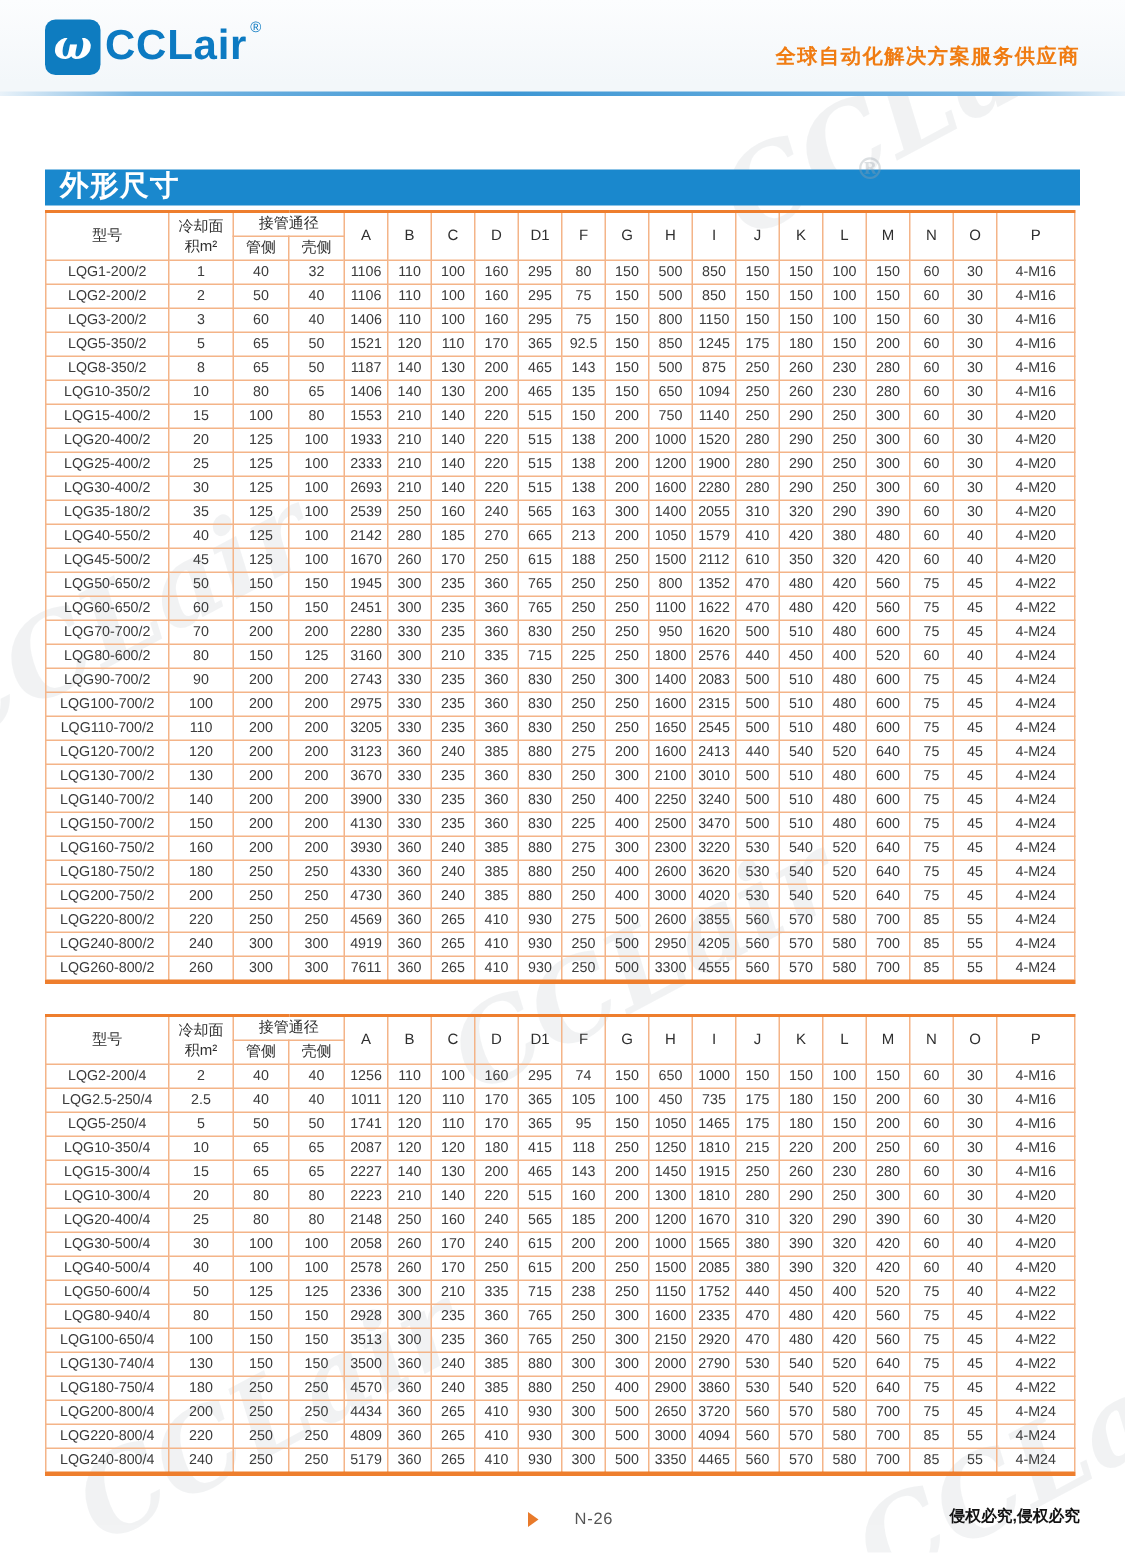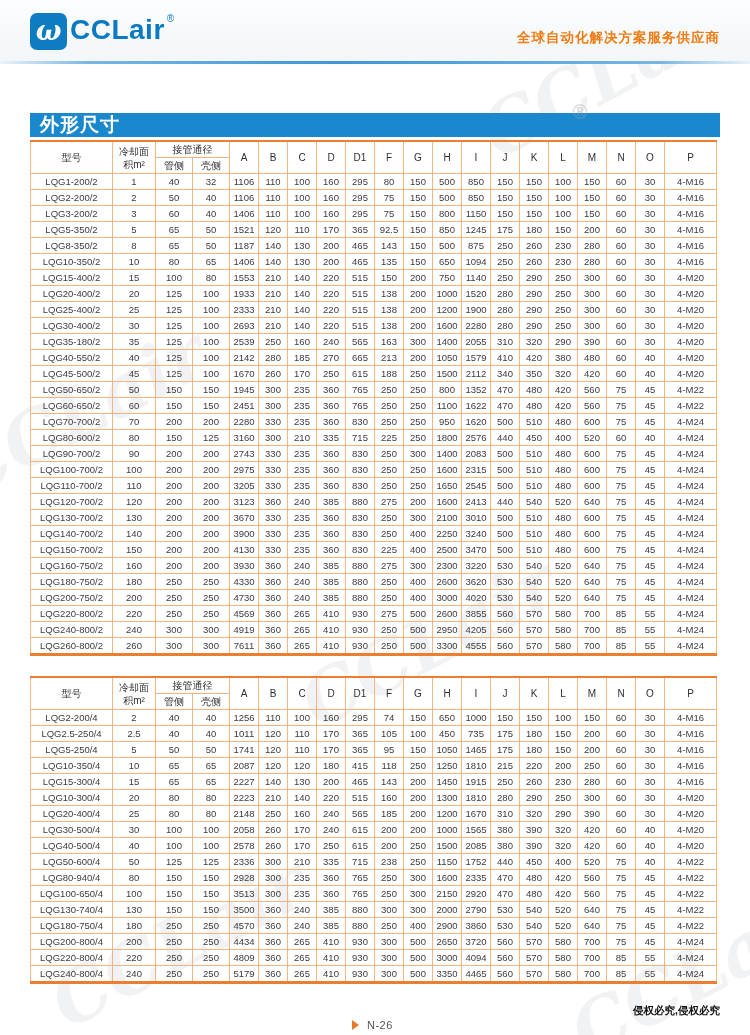--- a/index.html
+++ b/index.html
@@ -54,21 +54,21 @@
     border:1px solid #f4b488; text-align:center; vertical-align:middle;
     overflow:hidden; white-space:nowrap;
   }
   table.dims { border-top:2px solid #ee7e2d; border-bottom:3px solid #ee7e2d; }
   table.dims th { font-weight:normal; font-size:10px; color:#2f2f2f; padding:1px 0; line-height:13px;}
   table.dims td { font-size:9.5px; color:#3b3b3b; padding:2px 0; line-height:11px; }
   table.dims td:first-child { font-size:9.5px; }
   #table2 { margin-top:20px; }
   
   .page-footer { position:absolute; left:0; bottom:16px; width:750px; height:16px; z-index:3;}
-  .page-marker { position:absolute; left:352px; top:16px; display:flex; align-items:center; }
+  .page-marker { position:absolute; left:352px; top:4px; display:flex; align-items:center;gap:16px; }
   .tri { width:0; height:0; border-left:7px solid #e87a2b; border-top:5px solid transparent;
     border-bottom:5px solid transparent; margin-right:8px; }
   .page-num { color:#555; font-size:11px; letter-spacing:0.5px; }
   .copyright { position:absolute; right:30px; top:1px; color:#111; font-size:10.5px; font-weight:bold; }
 </style>
 </head>
 <body>
 
 <div class="wm" style="left:470px; top:30px;">CCLair</div>
 <div class="wm wm-reg" style="left:570px; top:100px;">®</div>
@@ -418,21 +418,21 @@
           <td>100</td>
           <td>1670</td>
           <td>260</td>
           <td>170</td>
           <td>250</td>
           <td>615</td>
           <td>188</td>
           <td>250</td>
           <td>1500</td>
           <td>2112</td>
-          <td>340</td>
+          <td>610</td>
           <td>350</td>
           <td>320</td>
           <td>420</td>
           <td>60</td>
           <td>40</td>
           <td>4-M20</td>
         </tr>
         <tr>
           <td>LQG50-650/2</td>
           <td>50</td>

